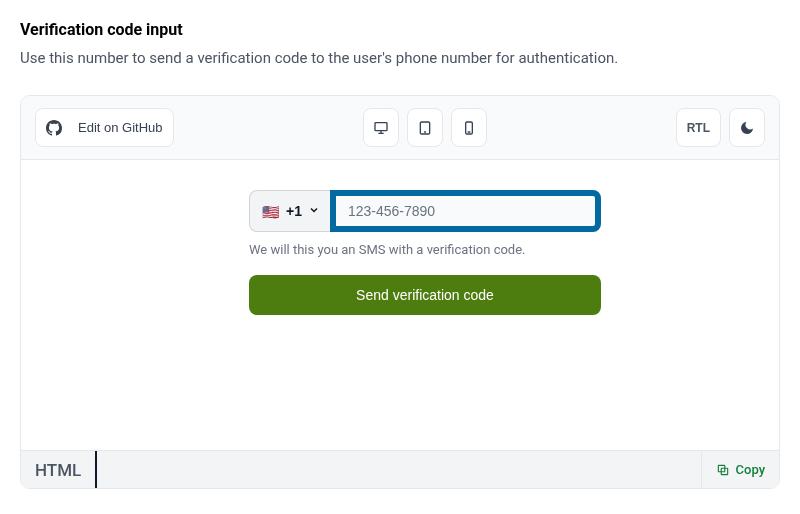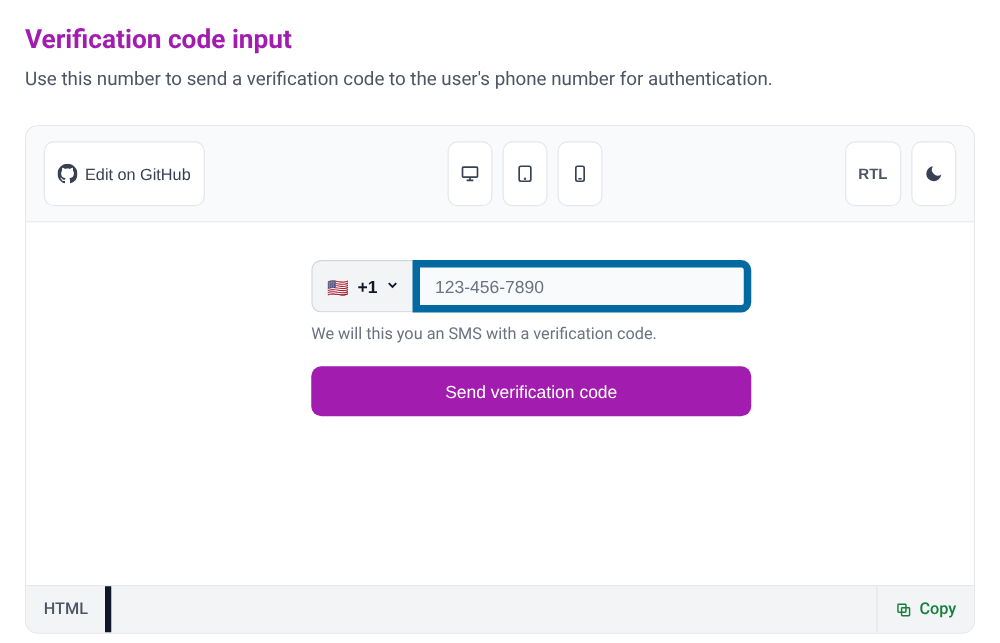--- a/index.html
+++ b/index.html
@@ -3,23 +3,23 @@
   <meta charset="utf-8">
   <style>
     * { box-sizing: border-box; margin: 0; padding: 0; }
     body {
       font-family: -apple-system, BlinkMacSystemFont, "Segoe UI", Roboto, "Helvetica Neue", Arial, sans-serif;
       background: #fff;
       color: #111827;
       padding: 20px;
     }
     .page-title {
-      font-size: 21px;
+      font-size: 16px;
       font-weight: 700;
-      color: #a21caf;
+      color: #000000;
       margin-bottom: 10px;
     }
     .page-subtitle {
       font-size: 15px;
       color: #4b5563;
       margin-bottom: 28px;
     }
     .demo-card {
       border: 1px solid #e5e7eb;
       border-radius: 10px;
@@ -31,27 +31,27 @@
       padding: 12px 14px;
       display: flex;
       align-items: center;
       gap: 8px;
     }
     .toolbar-spacer { flex: 1; }
     .btn-white {
       background: #fff;
       border: 1px solid #e5e7eb;
       border-radius: 8px;
-      height: 52px;
+      height: 39px;
       min-width: 36px;
       padding: 0 10px;
       display: inline-flex;
       align-items: center;
       justify-content: center;
-      gap: 6px;
+      gap: 16px;
       color: #374151;
       font-size: 13px;
       font-weight: 500;
       cursor: pointer;
     }
     .btn-white.icon-only { padding: 0; width: 36px; }
     .icon { display: inline-flex; }
     .icon svg { width: 16px; height: 16px; display: block; }
     .viewport-group { display: flex; gap: 8px; }
     .right-group { display: flex; gap: 8px; }
@@ -104,43 +104,43 @@
     .phone-input::placeholder { color: #6b7280; }
     .helper {
       font-size: 13px;
       color: #6b7280;
       margin-top: 10px;
       margin-bottom: 18px;
     }
     .send-btn {
       width: 100%;
       height: 40px;
-      background: #a21caf;
+      background: #4d7c0f;
       color: #fff;
       border: none;
       border-radius: 8px;
       font-size: 14px;
       font-weight: 500;
       cursor: pointer;
     }
     .card-footer {
       background: #f3f4f6;
       border-top: 1px solid #e5e7eb;
       display: flex;
       align-items: stretch;
       height: 38px;
     }
     .footer-tab {
       padding: 0 14px;
       display: inline-flex;
       align-items: center;
-      font-size: 13px;
+      font-size: 17px;
       font-weight: 500;
       color: #4b5563;
-      border-right: 5px solid #0f172a;
+      border-right: 2px solid #0f172a;
       background:#f3f4f6;
       cursor: pointer;
     }
     .footer-spacer { flex: 1; }
     .copy-btn {
       padding: 0 14px;
       display: inline-flex;
       align-items: center;
       gap: 6px;
       font-size: 13px;

